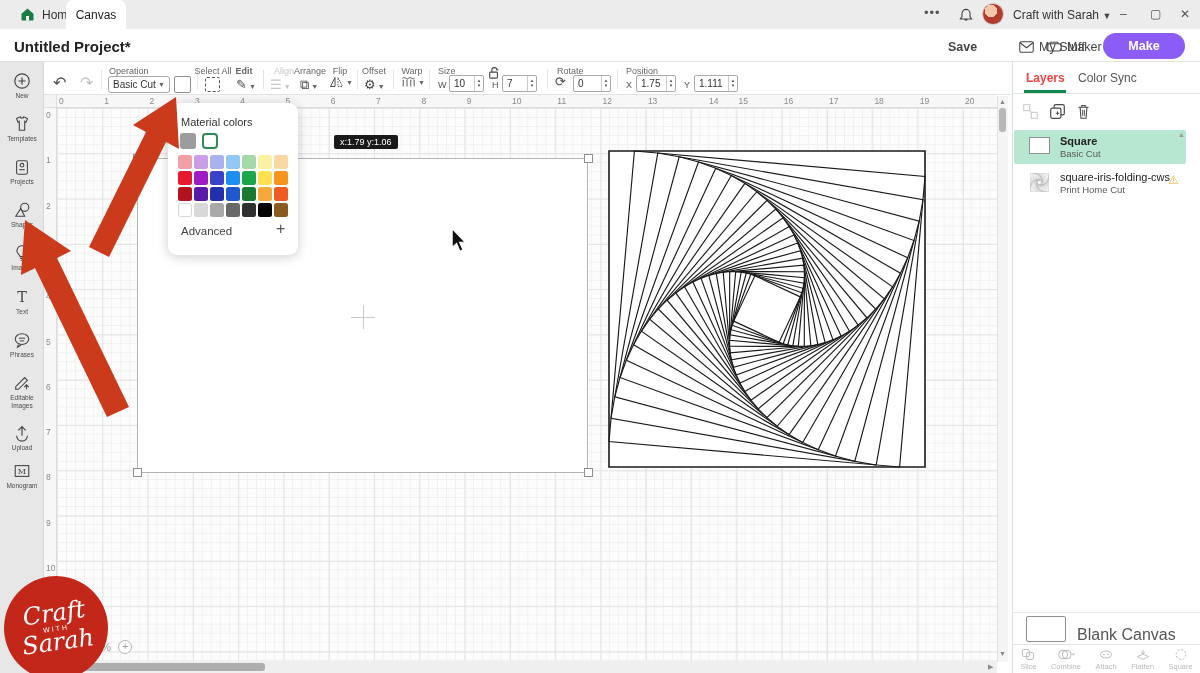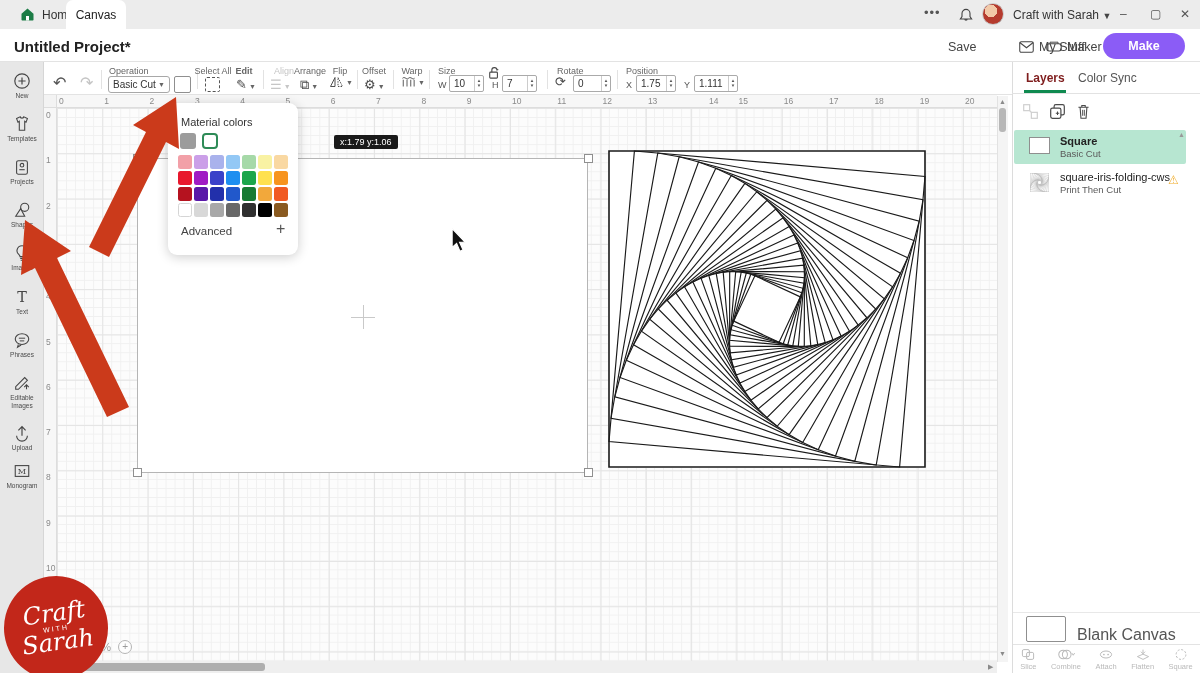--- a/index.html
+++ b/index.html
@@ -80,21 +80,21 @@
   .mat-row { position:absolute; left:12px; top:30px; display:flex; gap:6px; }
   .mat-sw { width:16px; height:16px; border-radius:3px; }
   .pal-grid { position:absolute; left:10px; top:52px; display:grid; grid-template-columns:repeat(7,14px); grid-auto-rows:14px; gap:2px; }
   .pal-sw { width:14px; height:14px; border-radius:2.5px; }
   .adv-lbl { position:absolute; left:13px; top:122px; font-size:11.5px; color:#444; }
   .adv-plus { position:absolute; left:108px; top:117px; font-size:16px; color:#555; }
 
   
   .rpanel { left:1012px; top:62px; width:188px; height:611px; background:#fff; border-left:1px solid #dcdcdc; }
   .rtabs { left:1012px; top:62px; width:188px; height:32px; border-bottom:1px solid #e2e2e2; }
-  .rtab-active { left:1026px; top:71px; font-size:12px; font-weight:bold; color:#7f1d1d; }
+  .rtab-active { left:1026px; top:71px; font-size:12px; font-weight:bold; color:#ef4444; }
   .rtab-underline { left:1024px; top:90px; width:42px; height:3px; background:#0f8a50; }
   .rtab { left:1078px; top:71px; font-size:12px; color:#555; }
   .layer-row { left:1014px; width:172px; height:34px; border-radius:2px; }
   .layer-sel { background:#b7e6d1; }
   .layer-name { font-size:11px; color:#222; }
   .layer-sub { font-size:9.5px; color:#5a5a5a; }
   .thumb { background:#fff; border:1px solid #8f8f8f; }
   .blank-row-divider { left:1013px; top:612px; width:187px; height:1px; background:#e8e8e8; }
   .blank-label { left:1077px; top:626px; font-size:16px; color:#555;text-align:center; }
   .actions { left:1013px; top:644px; width:187px; height:29px; border-top:1px solid #e3e3e3; display:flex; justify-content:space-around; align-items:center; }
@@ -133,21 +133,21 @@
 <div class="abs acct-name">
   <span>Craft with Sarah</span>
   <span class="chev"> ▼</span>
 </div>
 <div class="abs winbtn" style="left:1120px;">–</div>
 <div class="abs winbtn" style="left:1150px;">▢</div>
 <div class="abs winbtn" style="left:1180px;">✕</div>
 
 <div class="abs header"></div>
 <div class="abs proj-title">Untitled Project*</div>
-<div class="abs hdr-item" style="left:948px;">
+<div class="abs hdr-item" style="left:948px;font-weight:bold;">
   <span>Save</span>
 </div>
 <div class="abs hdr-item" style="left:985px;margin-left:34px;">
   <svg width="15" height="12" viewBox="0 0 20 16">
       <rect x="1" y="1" width="18" height="14" rx="2" fill="none" stroke="#444" stroke-width="1.4"></rect>
       <path d="M1 2 L10 9 L19 2" fill="none" stroke="#444" stroke-width="1.4"></path>
     </svg>
   <span>My Stuff</span>
 </div>
 <div class="abs hdr-item" style="left:1046px;">
@@ -501,21 +501,21 @@
       <polygon points="168.9,55.2 262.8,168.9 149.1,262.8 55.2,149.1" fill="none" stroke="#b5b5b5" stroke-width="8"></polygon>
       <polygon points="181.0,69.9 248.1,181.0 137.0,248.1 69.9,137.0" fill="none" stroke="#b5b5b5" stroke-width="8"></polygon>
       <polygon points="189.7,84.2 233.8,189.7 128.3,233.8 84.2,128.3" fill="none" stroke="#b5b5b5" stroke-width="8"></polygon>
       <polygon points="195.3,97.8 220.2,195.3 122.7,220.2 97.8,122.7" fill="none" stroke="#b5b5b5" stroke-width="8"></polygon>
       <polygon points="198.5,110.3 207.7,198.5 119.5,207.7 110.3,119.5" fill="none" stroke="#b5b5b5" stroke-width="8"></polygon>
       <polygon points="199.7,121.7 196.3,199.7 118.3,196.3 121.7,118.3" fill="none" stroke="#b5b5b5" stroke-width="8"></polygon>
       <polygon points="199.3,131.7 186.3,199.3 118.7,186.3 131.7,118.7" fill="none" stroke="#b5b5b5" stroke-width="8"></polygon>
       <polygon points="197.6,140.4 177.6,197.6 120.4,177.6 140.4,120.4" fill="none" stroke="#b5b5b5" stroke-width="8"></polygon>
     </svg>
   <div class="abs layer-name" style="left:46px;top:5px;">square-iris-folding-cws</div>
-  <div class="abs layer-sub" style="left:46px;top:18px;">Print Then Cut</div>
+  <div class="abs layer-sub" style="left:46px;top:18px;">Print Home Cut</div>
   <div class="abs" style="left:154px;top:7px;font-size:12px;color:#f0ad2d;">⚠</div>
 </div>
 
 <div class="abs blank-row-divider"></div>
 <div class="abs thumb" style="left:1026px;top:616px;width:40px;height:26px;border-radius:2px;"></div>
 <div class="abs blank-label">Blank Canvas</div>
 
 <div class="abs actions">
   <div class="act-item">
     <svg width="14" height="13" viewBox="0 0 20 18">

